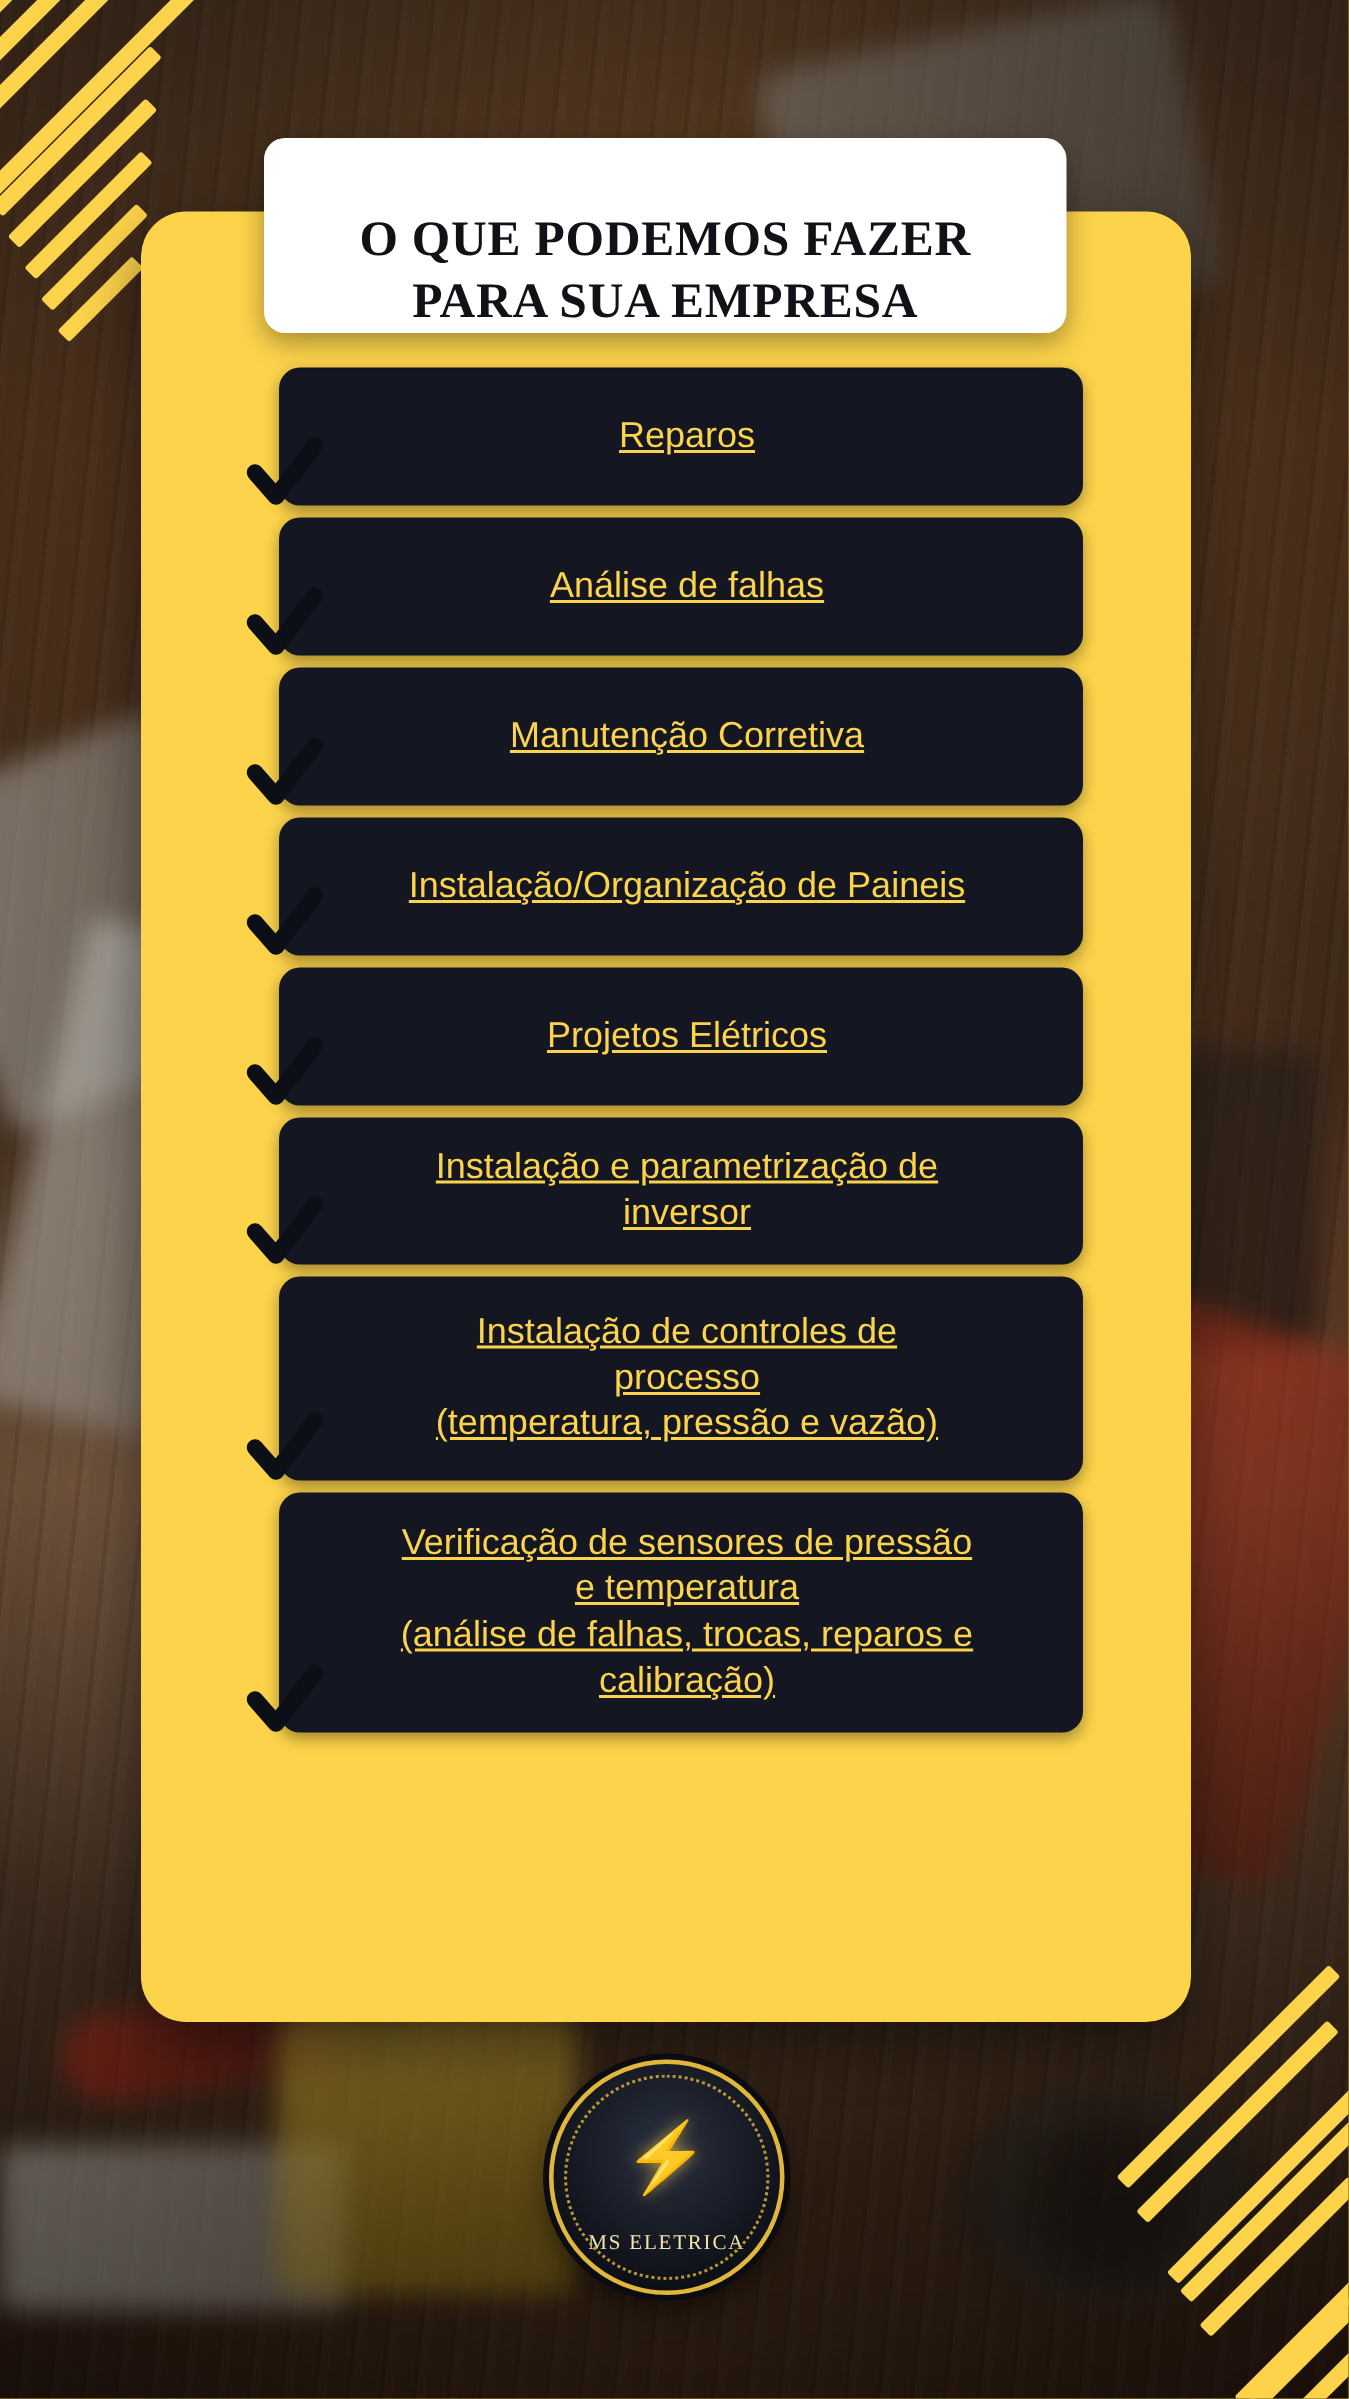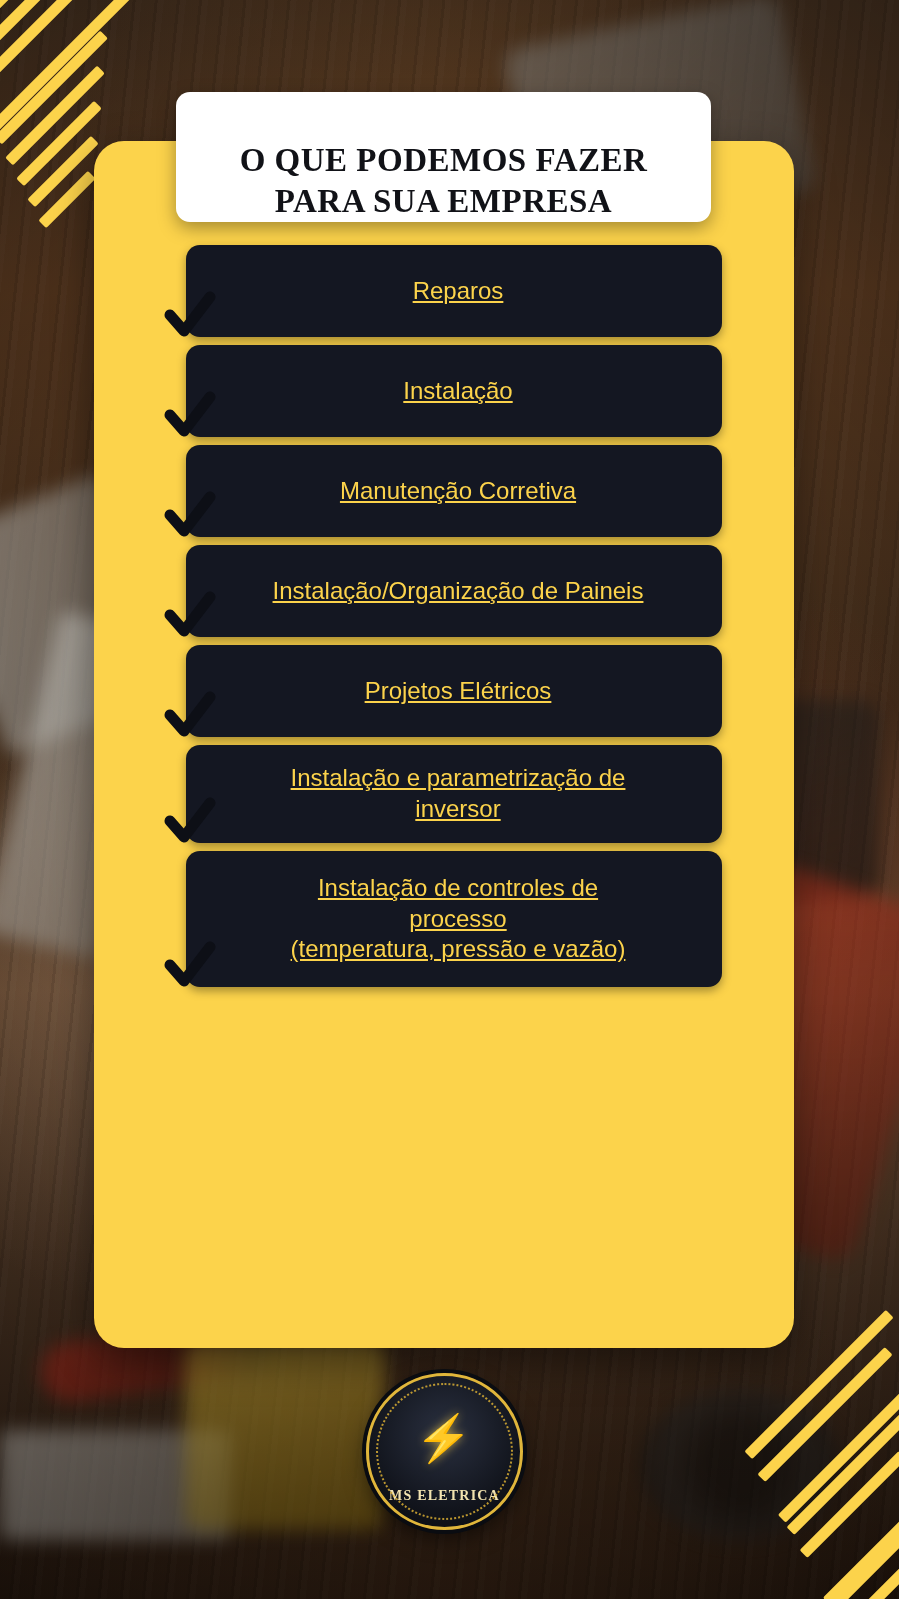--- a/index.html
+++ b/index.html
@@ -235,21 +235,21 @@
     color: #FCD34B;
     margin-top: 16px;
     text-shadow: 0 0 10px rgba(252,211,75,0.65);
   }
   #logo-text {
     font-family: "Liberation Serif", serif;
     font-size: 14px;
     letter-spacing: 1.2px;
     color: #F2E3B0;
     margin-top: 27px;
-    font-weight: bold;
+    font-weight: normal;
   }
 </style>
 </head>
 <body>
 
 <div id="bg">
   <div class="blob ruler-left"></div>
   <div class="blob ruler-left2"></div>
   <div class="blob clamp-top"></div>
   <div class="blob black-tool"></div>
@@ -292,21 +292,21 @@
 <div id="list">
     <div class="item h1">
       <div class="pill">Reparos</div>
       <div class="check">
         <svg viewBox="0 0 52 52" xmlns="http://www.w3.org/2000/svg">
           <path d="M6 26 L20 42 L46 8" fill="none" stroke="#0d0f16" stroke-width="11" stroke-linecap="round" stroke-linejoin="round"></path>
         </svg>
       </div>
     </div>
     <div class="item h1">
-      <div class="pill">Instalação</div>
+      <div class="pill">Análise de falhas</div>
       <div class="check">
         <svg viewBox="0 0 52 52" xmlns="http://www.w3.org/2000/svg">
           <path d="M6 26 L20 42 L46 8" fill="none" stroke="#0d0f16" stroke-width="11" stroke-linecap="round" stroke-linejoin="round"></path>
         </svg>
       </div>
     </div>
     <div class="item h1">
       <div class="pill">Manutenção Corretiva</div>
       <div class="check">
         <svg viewBox="0 0 52 52" xmlns="http://www.w3.org/2000/svg">
@@ -342,18 +342,29 @@
     <div class="item h3">
       <div class="pill">Instalação de controles de
 processo
 (temperatura, pressão e vazão)</div>
       <div class="check">
         <svg viewBox="0 0 52 52" xmlns="http://www.w3.org/2000/svg">
           <path d="M6 26 L20 42 L46 8" fill="none" stroke="#0d0f16" stroke-width="11" stroke-linecap="round" stroke-linejoin="round"></path>
         </svg>
       </div>
     </div>
+    <div class="item h4">
+      <div class="pill">Verificação de sensores de pressão
+e temperatura
+(análise de falhas, trocas, reparos e
+calibração)</div>
+      <div class="check">
+        <svg viewBox="0 0 52 52" xmlns="http://www.w3.org/2000/svg">
+          <path d="M6 26 L20 42 L46 8" fill="none" stroke="#0d0f16" stroke-width="11" stroke-linecap="round" stroke-linejoin="round"></path>
+        </svg>
+      </div>
+    </div>
   </div>
 
 <div id="logo">
   <div id="logo-bolt">⚡</div>
   <div id="logo-text">MS ELETRICA</div>
 </div>
 
 </body></html>

